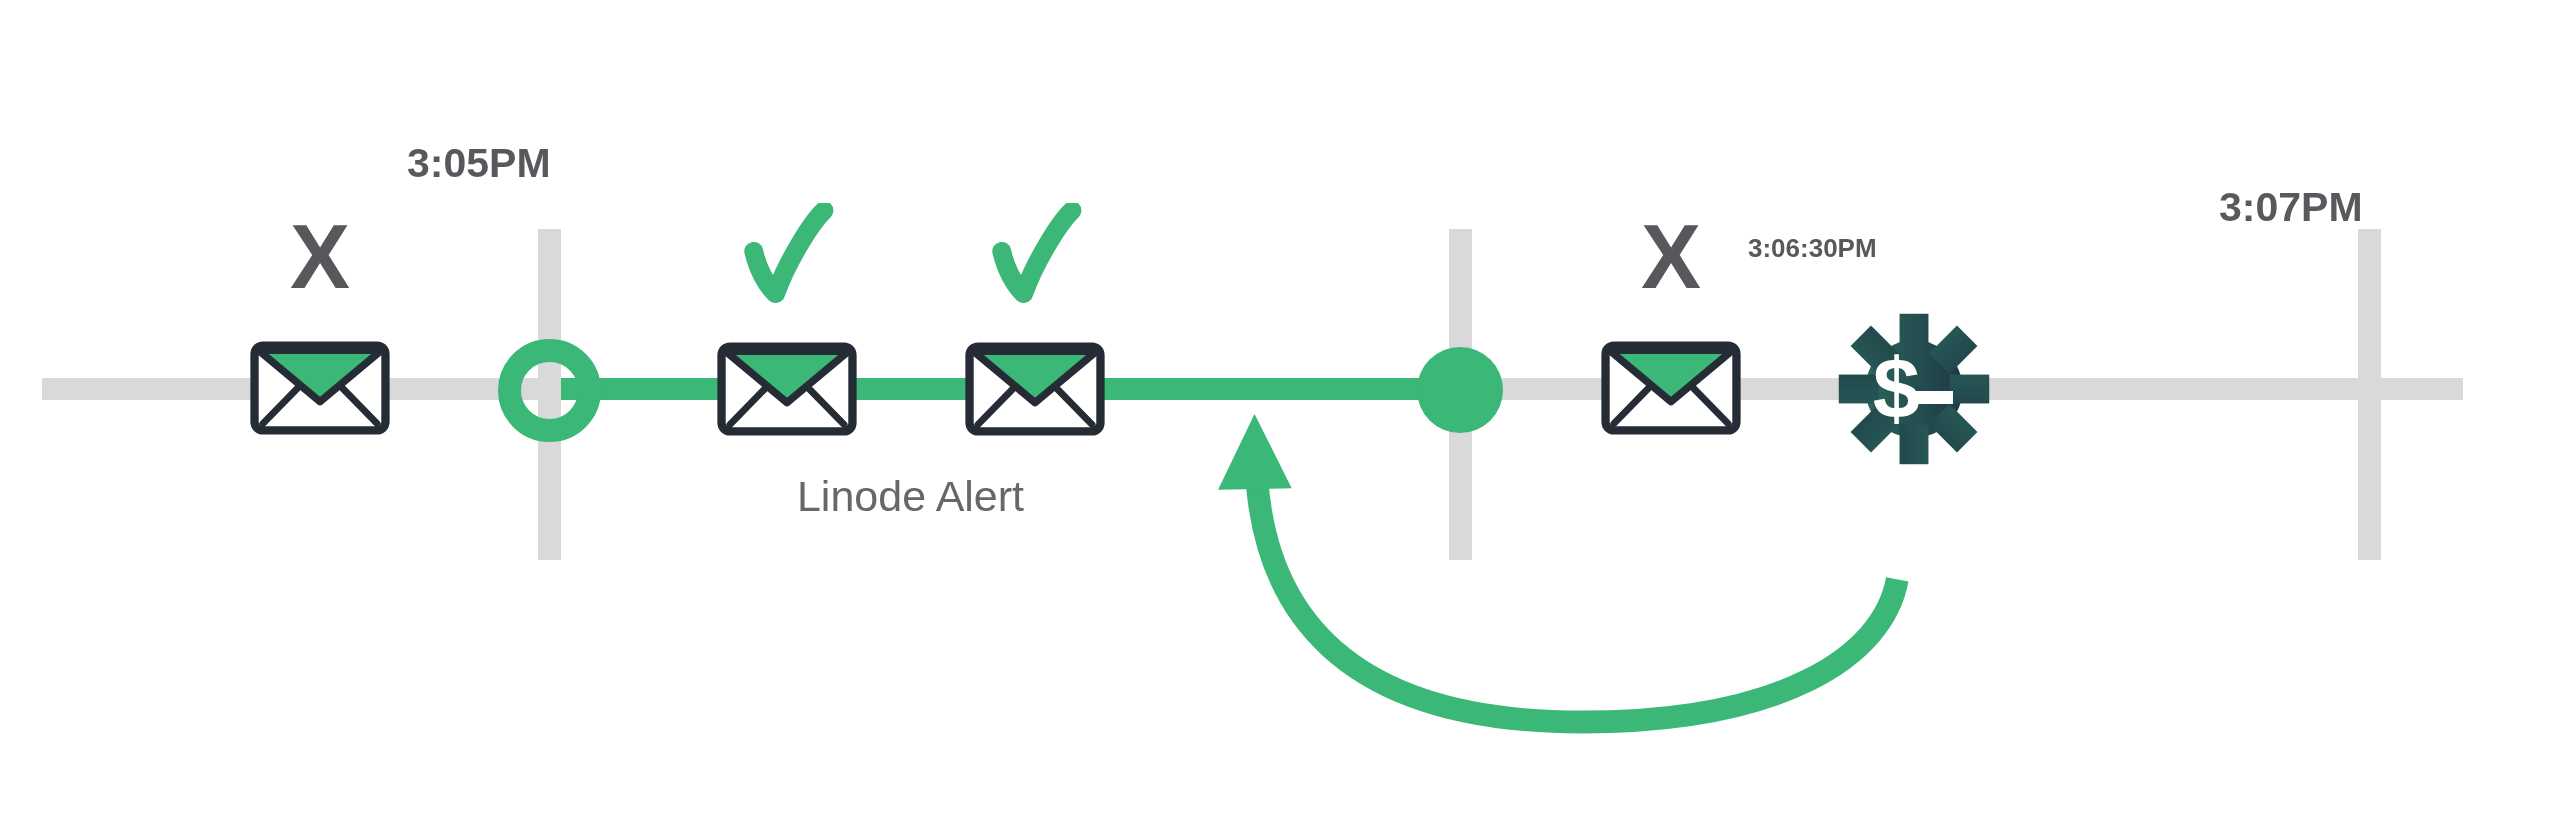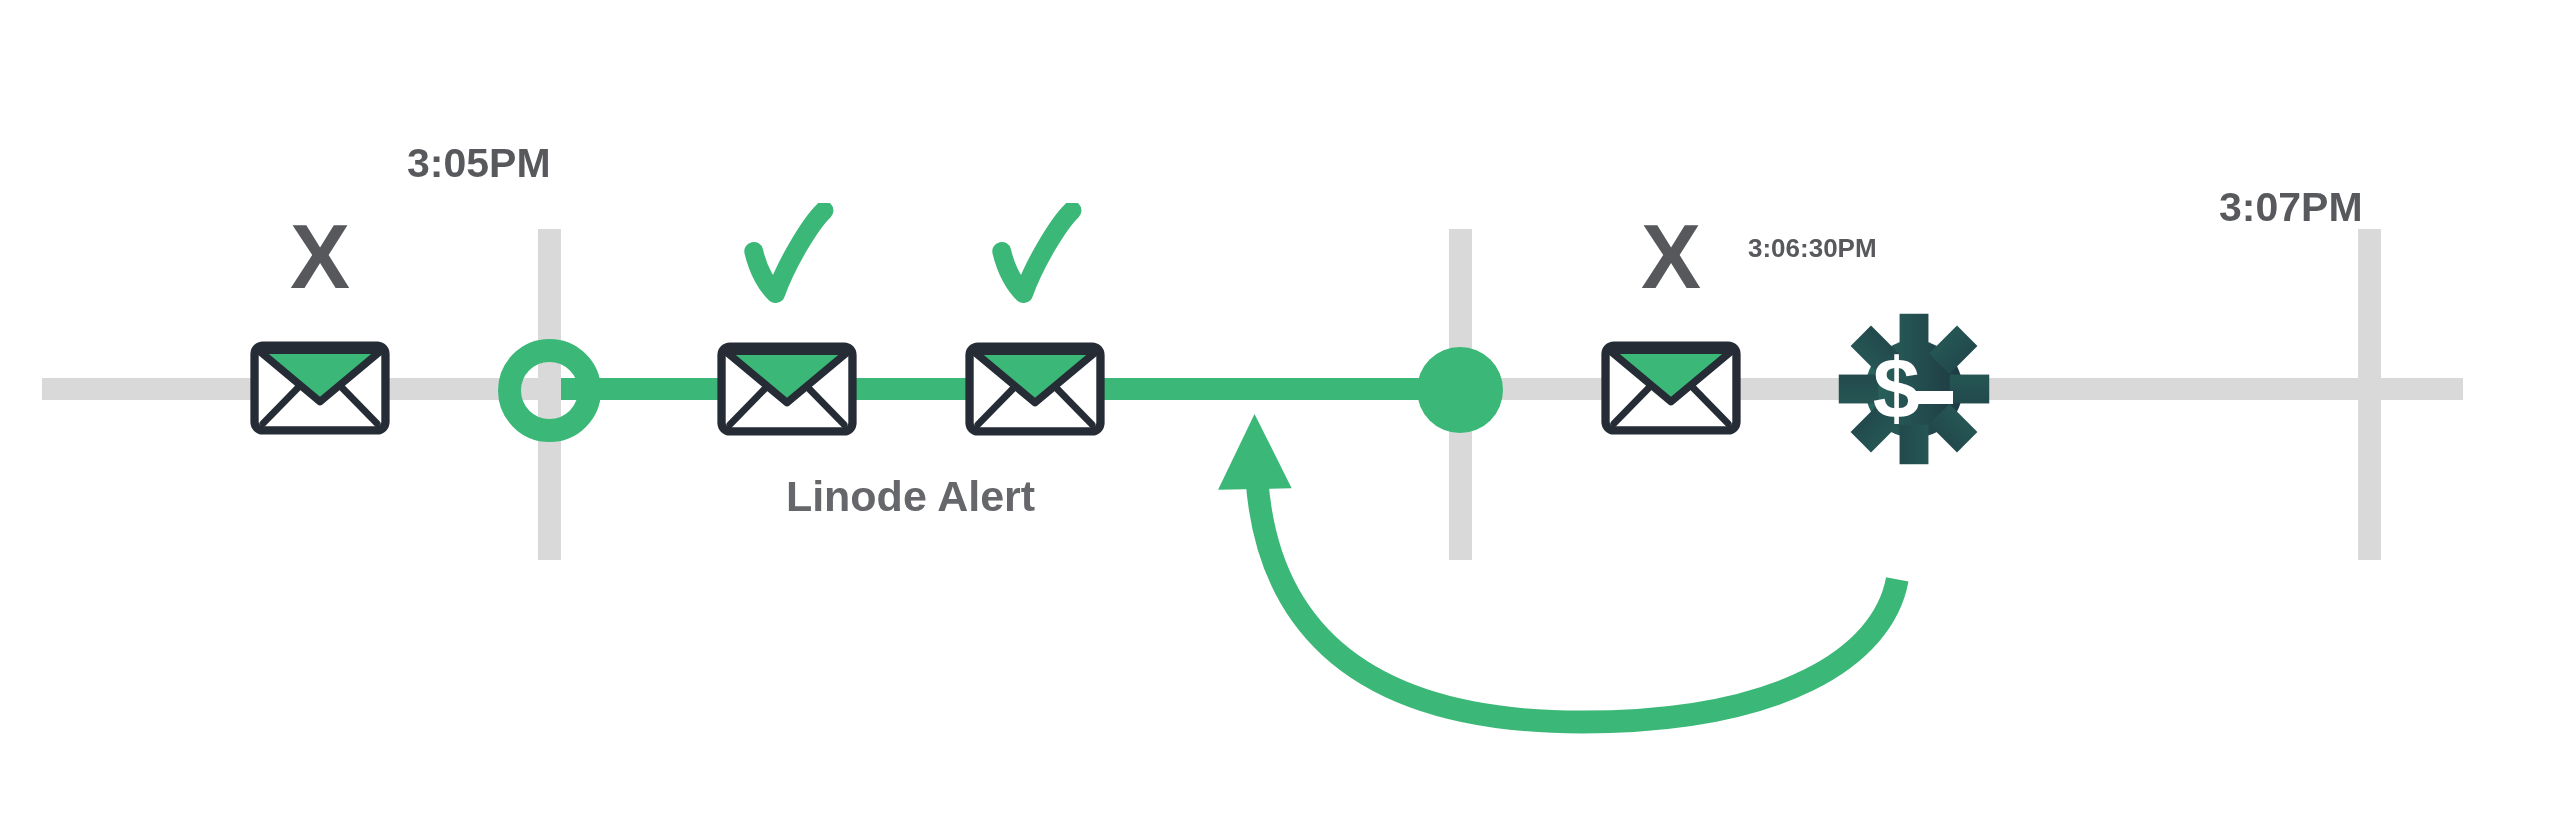--- a/index.html
+++ b/index.html
@@ -28,21 +28,21 @@
   .gear{left:1838px;top:313px;width:152px;height:152px;}
   .dollar{left:1855px;top:343px;width:83px;height:91px;display:flex;align-items:center;
           justify-content:center;font-weight:bold;font-size:85px;color:#ffffff;}
   .cursorbar{left:1916px;top:391px;width:37px;height:13px;background:#ffffff;}
   .arrow-svg{left:1168px;top:394px;width:812px;height:357px;}
   
   .time-label{width:303px;height:46px;line-height:46px;text-align:left;
               font-weight:bold;font-size:41px;color:#58595c;}
   .tl1{left:407px;top:140px;} .tl2{left:1289px;top:137px;} .tl3{left:2219px;top:138px;margin-top:46px;}
   .tl-mid{left:1748px;top:225px;font-size:26px;}
-  .caption{width:455px;text-align:center;font-weight:bold;font-size:43px;line-height:54px;
+  .caption{width:455px;text-align:center;font-weight:normal;font-size:43px;line-height:54px;
            color:#66676a;}
   .cap-emails{left:683px;top:469px;}
   .cap-script{left:1684px;top:467px;}
 </style>
 </head>
 <body>
 
 <div class="stage">
 
   <div class="abs track"></div>

